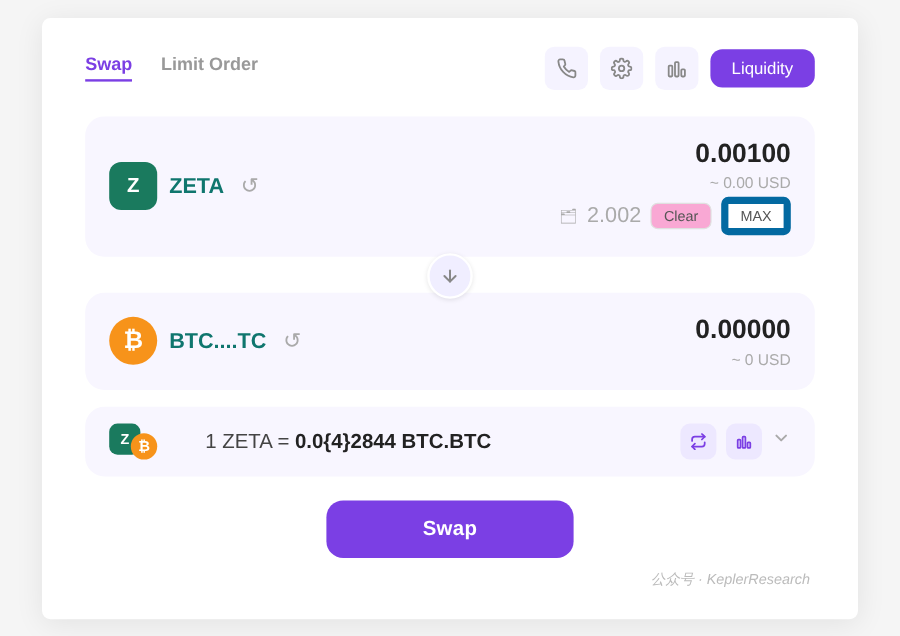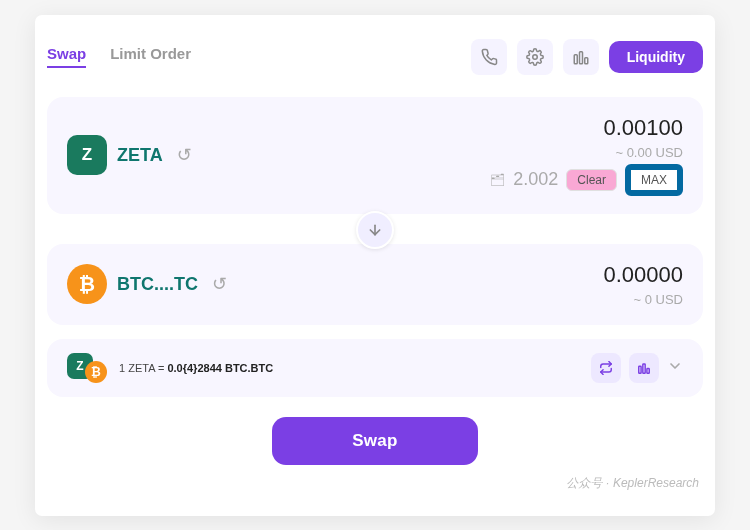--- a/index.html
+++ b/index.html
@@ -10,21 +10,21 @@
       justify-content: center;
       align-items: center;
       width: 750px;
       height: 530px;
       overflow: hidden;
     }
     .card {
       background: #ffffff;
       border-radius: 7px;
       width: 680px;
-      padding: 24px 12px;
+      padding: 24px 36px;
       box-shadow: 0 4px 24px rgba(0,0,0,0.08);
     }
     .header {
       display: flex;
       align-items: center;
       justify-content: space-between;
       margin-bottom: 22px;
     }
     .tabs {
       display: flex;
@@ -61,21 +61,21 @@
       color: #555;
       border: none;
     }
     .liquidity-btn {
       background: #7b3fe4;
       color: white;
       border: none;
       border-radius: 10px;
       padding: 8px 18px;
       font-size: 14px;
-      font-weight: 700;
+      font-weight: 400;
       cursor: pointer;
     }
     .swap-section {
       background: #f8f6ff;
       border-radius: 16px;
       padding: 18px 20px;
       margin-bottom: 2px;
       display: flex;
       align-items: center;
       justify-content: space-between;
@@ -109,21 +109,21 @@
       margin-left: 4px;
     }
     .token-right {
       text-align: right;
       display: flex;
       flex-direction: column;
       gap: 4px;
     }
     .amount-value {
       font-size: 22px;
-      font-weight: 400;
+      font-weight: 700;
       color: #222;
       text-align: right;
     }
     .usd-value {
       font-size: 13px;
       color: #aaa;
       text-align: right;
     }
     .balance-row {
       display: flex;
@@ -231,23 +231,24 @@
       align-items: center;
       justify-content: center;
       color: white;
       font-weight: 900;
       font-size: 12px;
       position: absolute;
       bottom: 0;
       right: 0;
     }
     .rate-text {
-      font-size: 11px;
+      font-size: 17px;
       color: #444;
       flex: 1;
+      margin-left: 28px;
     }
     .rate-text span.bold {
       font-weight: 700;
       color: #222;
     }
     .rate-actions {
       display: flex;
       align-items: center;
       gap: 8px;
     }

